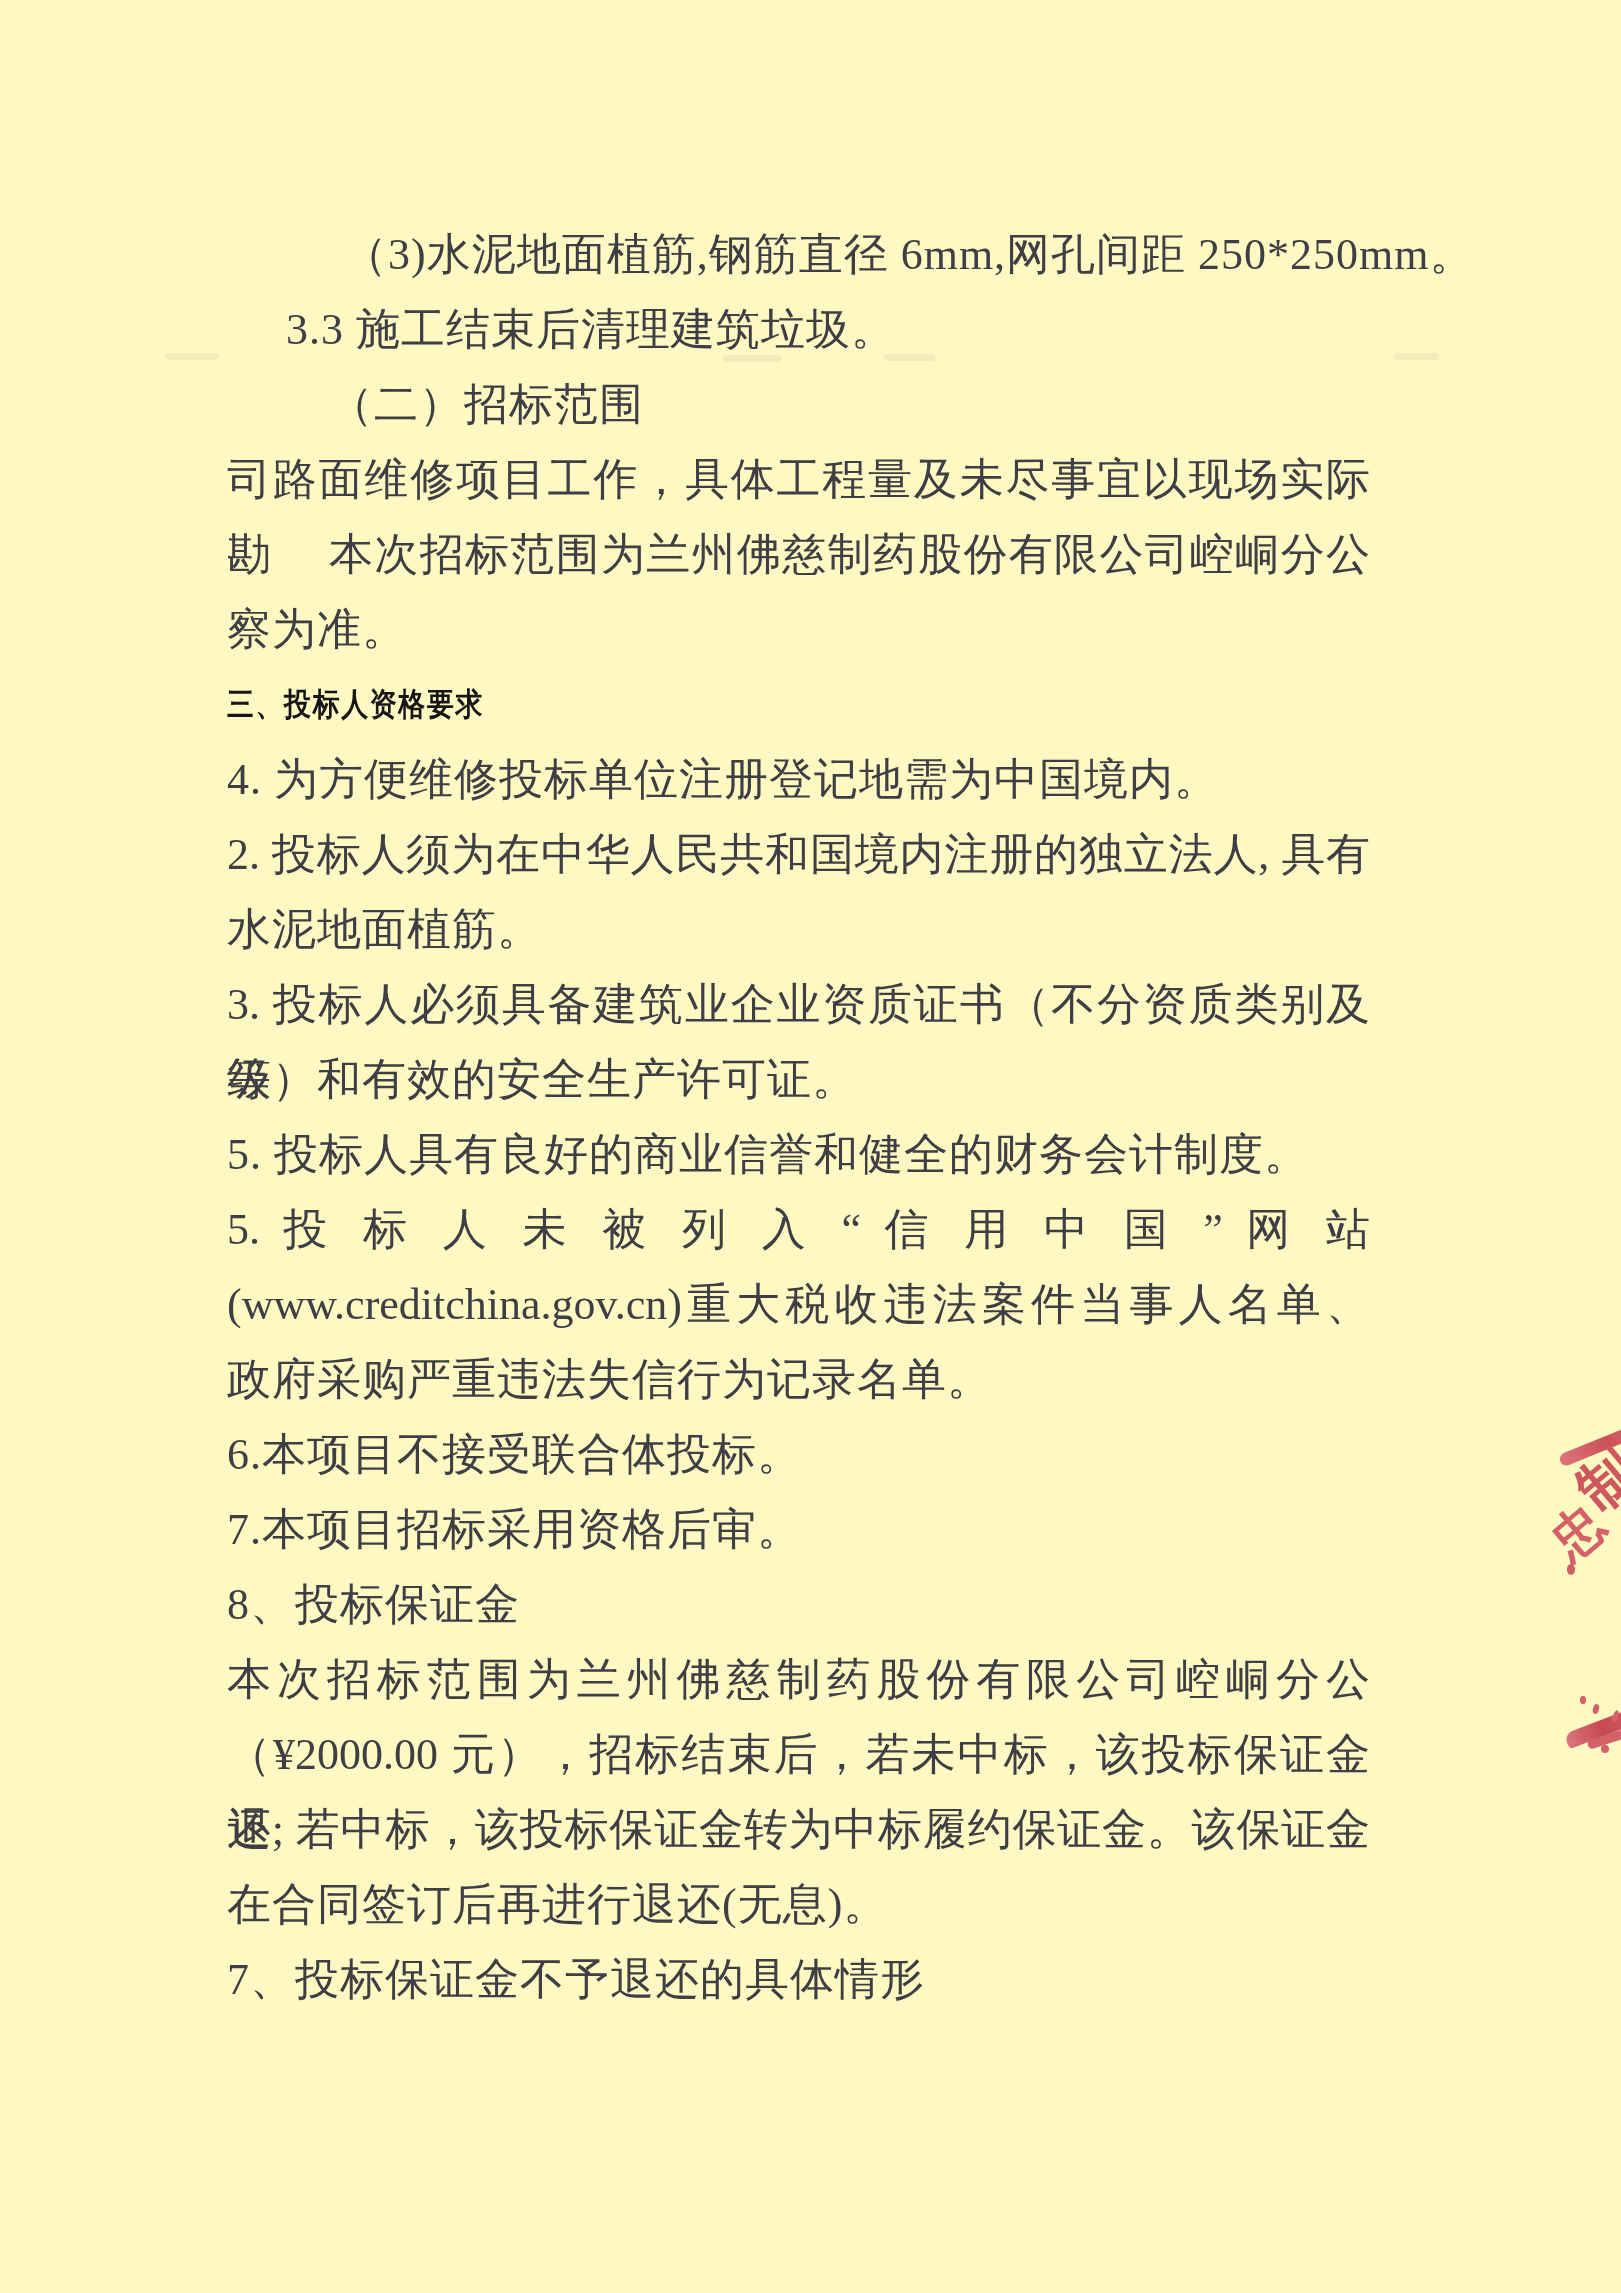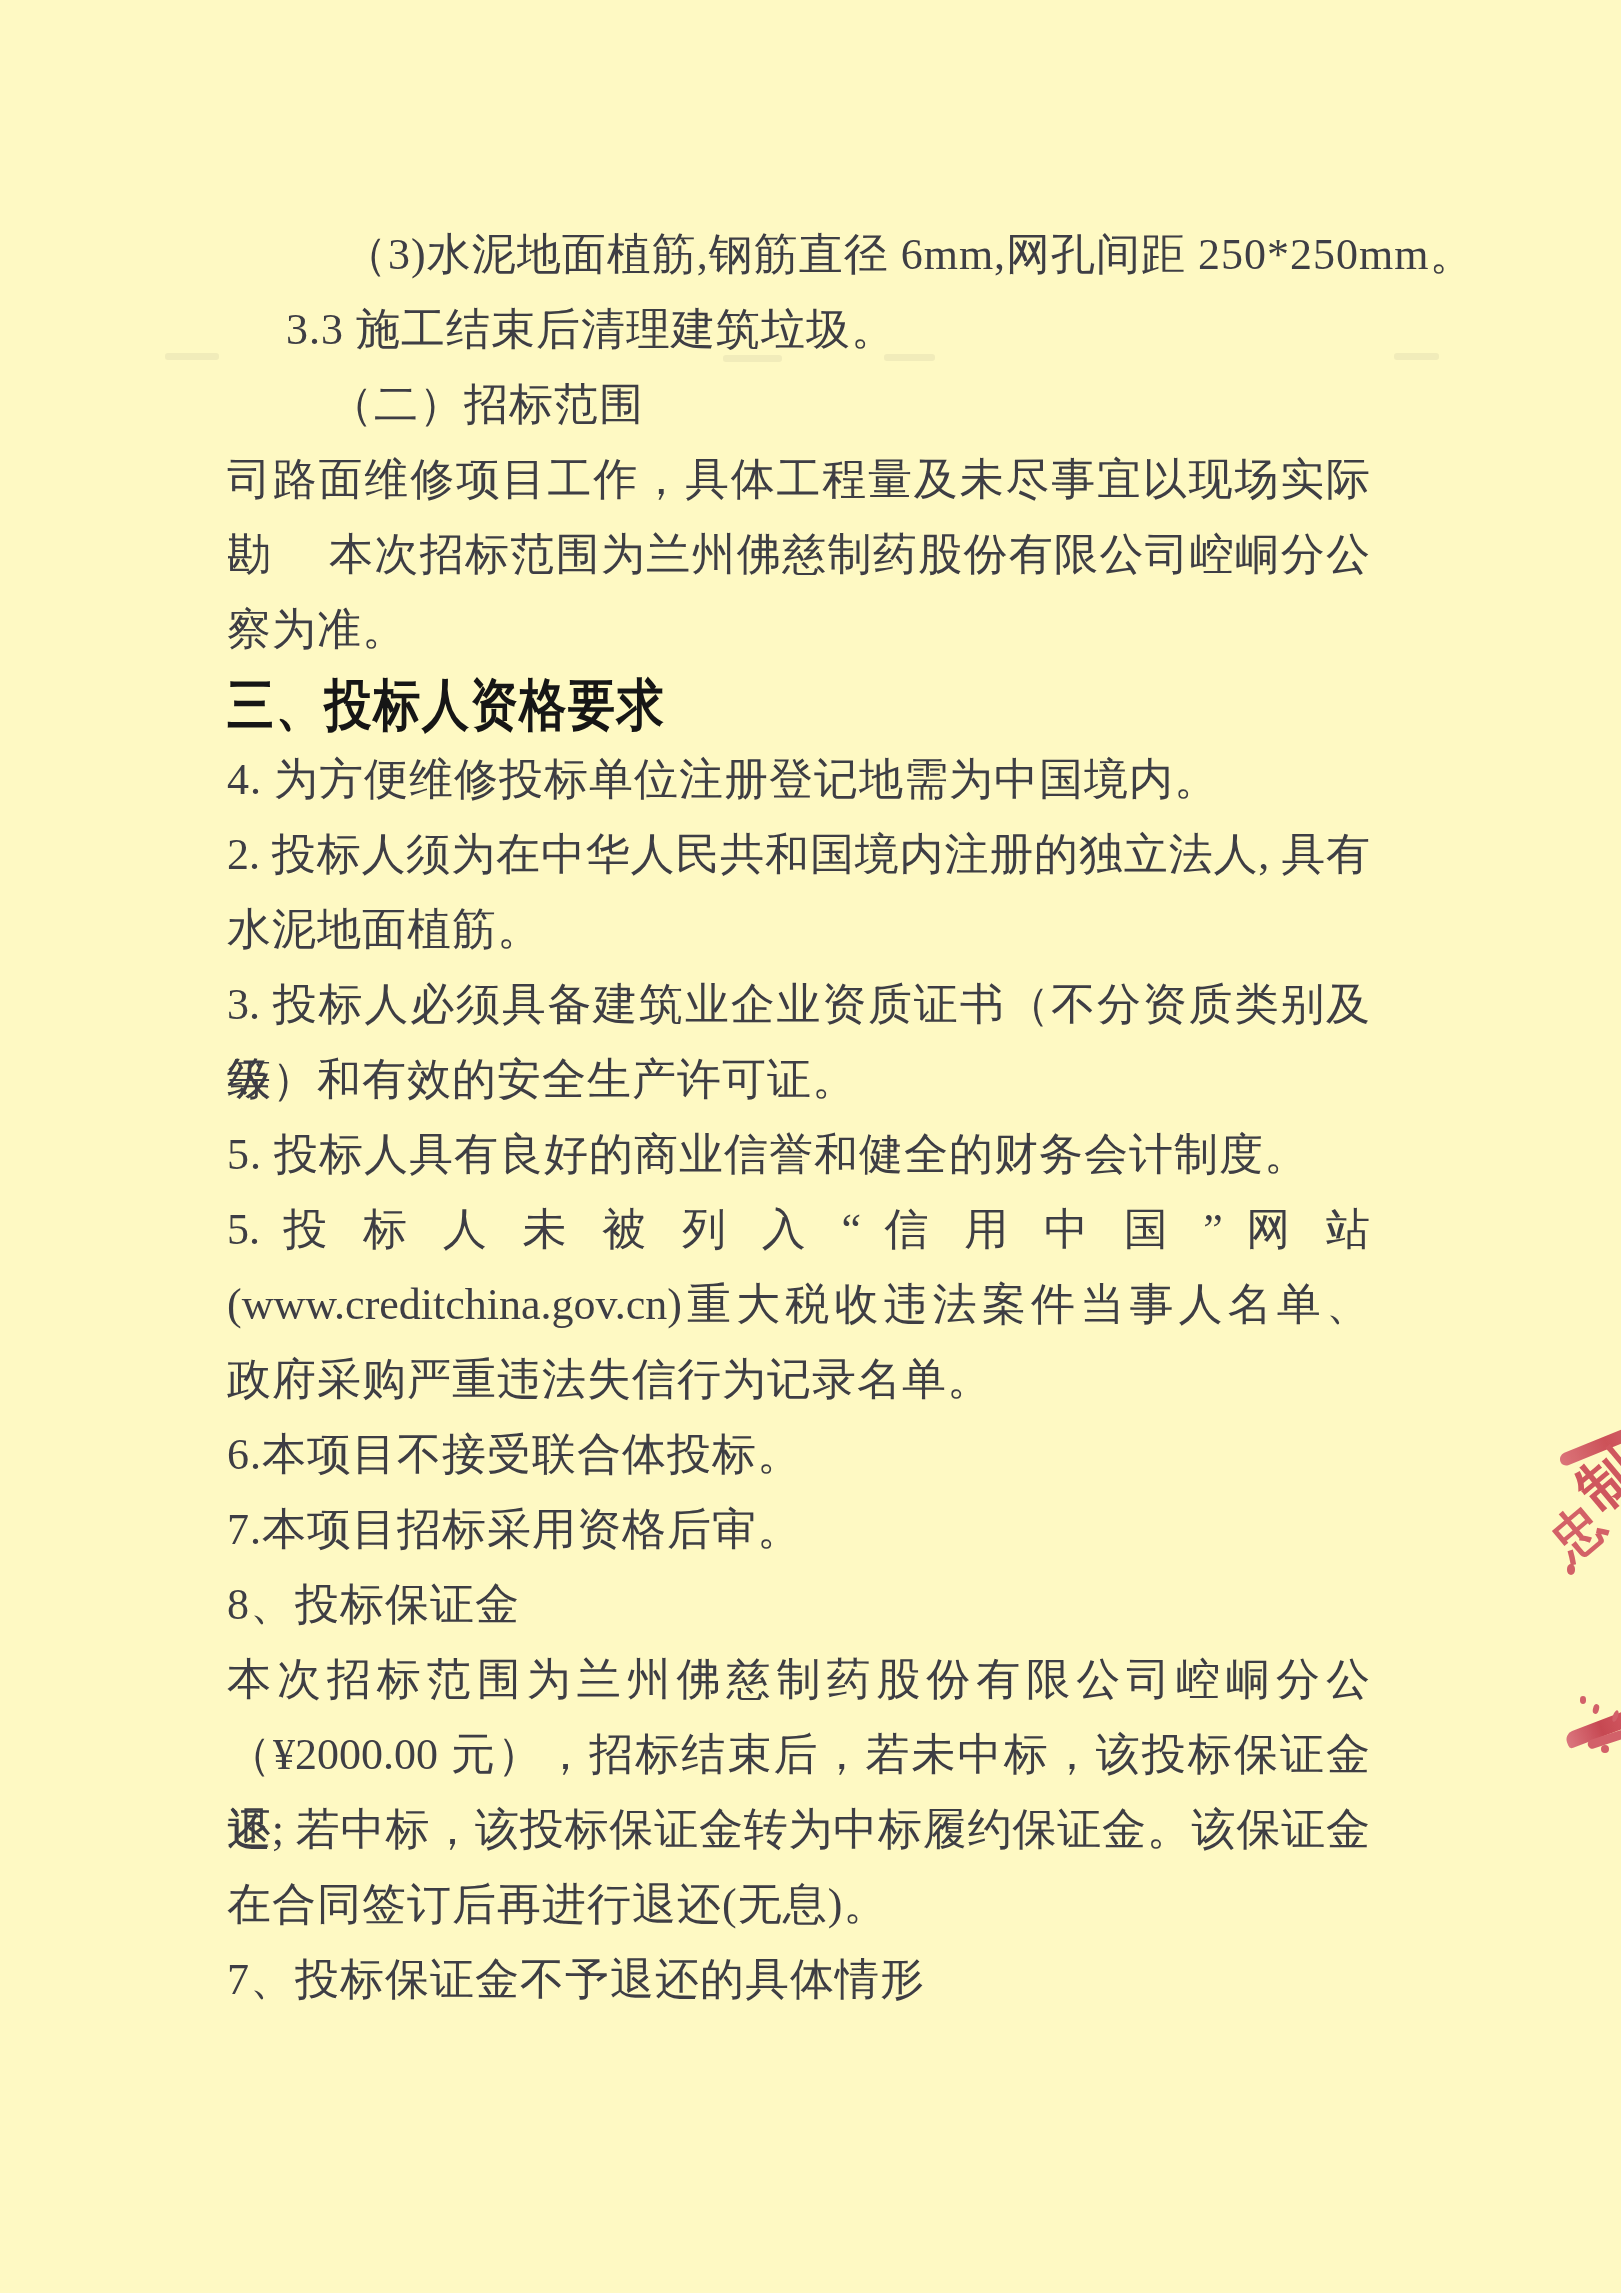--- a/index.html
+++ b/index.html
@@ -20,21 +20,21 @@
   }
   .j{ 
     white-space:normal;text-align:justify;text-align-last:justify;
     letter-spacing:0;
   }
   .ind-a{text-indent:116px;}
   .ind-b{text-indent:59px;}
   .ind-c{text-indent:102px;}
   .heading{
     font-family:"Liberation Sans","DejaVu Sans",sans-serif;
-    font-weight:bold;color:#161616;font-size:56px;letter-spacing:2px;
+    font-weight:bold;color:#161616;font-size:32px;letter-spacing:2px;
   }
   .heading .hx{display:inline-block;transform:scaleX(0.84);transform-origin:0 50%;}
   .latin{font-family:"Liberation Serif","DejaVu Serif",serif;}
 
   
   .artifact{position:absolute;background:rgba(70,70,75,0.07);border-radius:2.9px;}
   .a1{left:165px;top:353px;width:54px;height:6.9px;}
   .a2{left:723px;top:355px;width:59px;height:6.9px;}
   .a3{left:884px;top:354px;width:51px;height:6.9px;}
   .a4{left:1394px;top:353px;width:45px;height:6.9px;}

